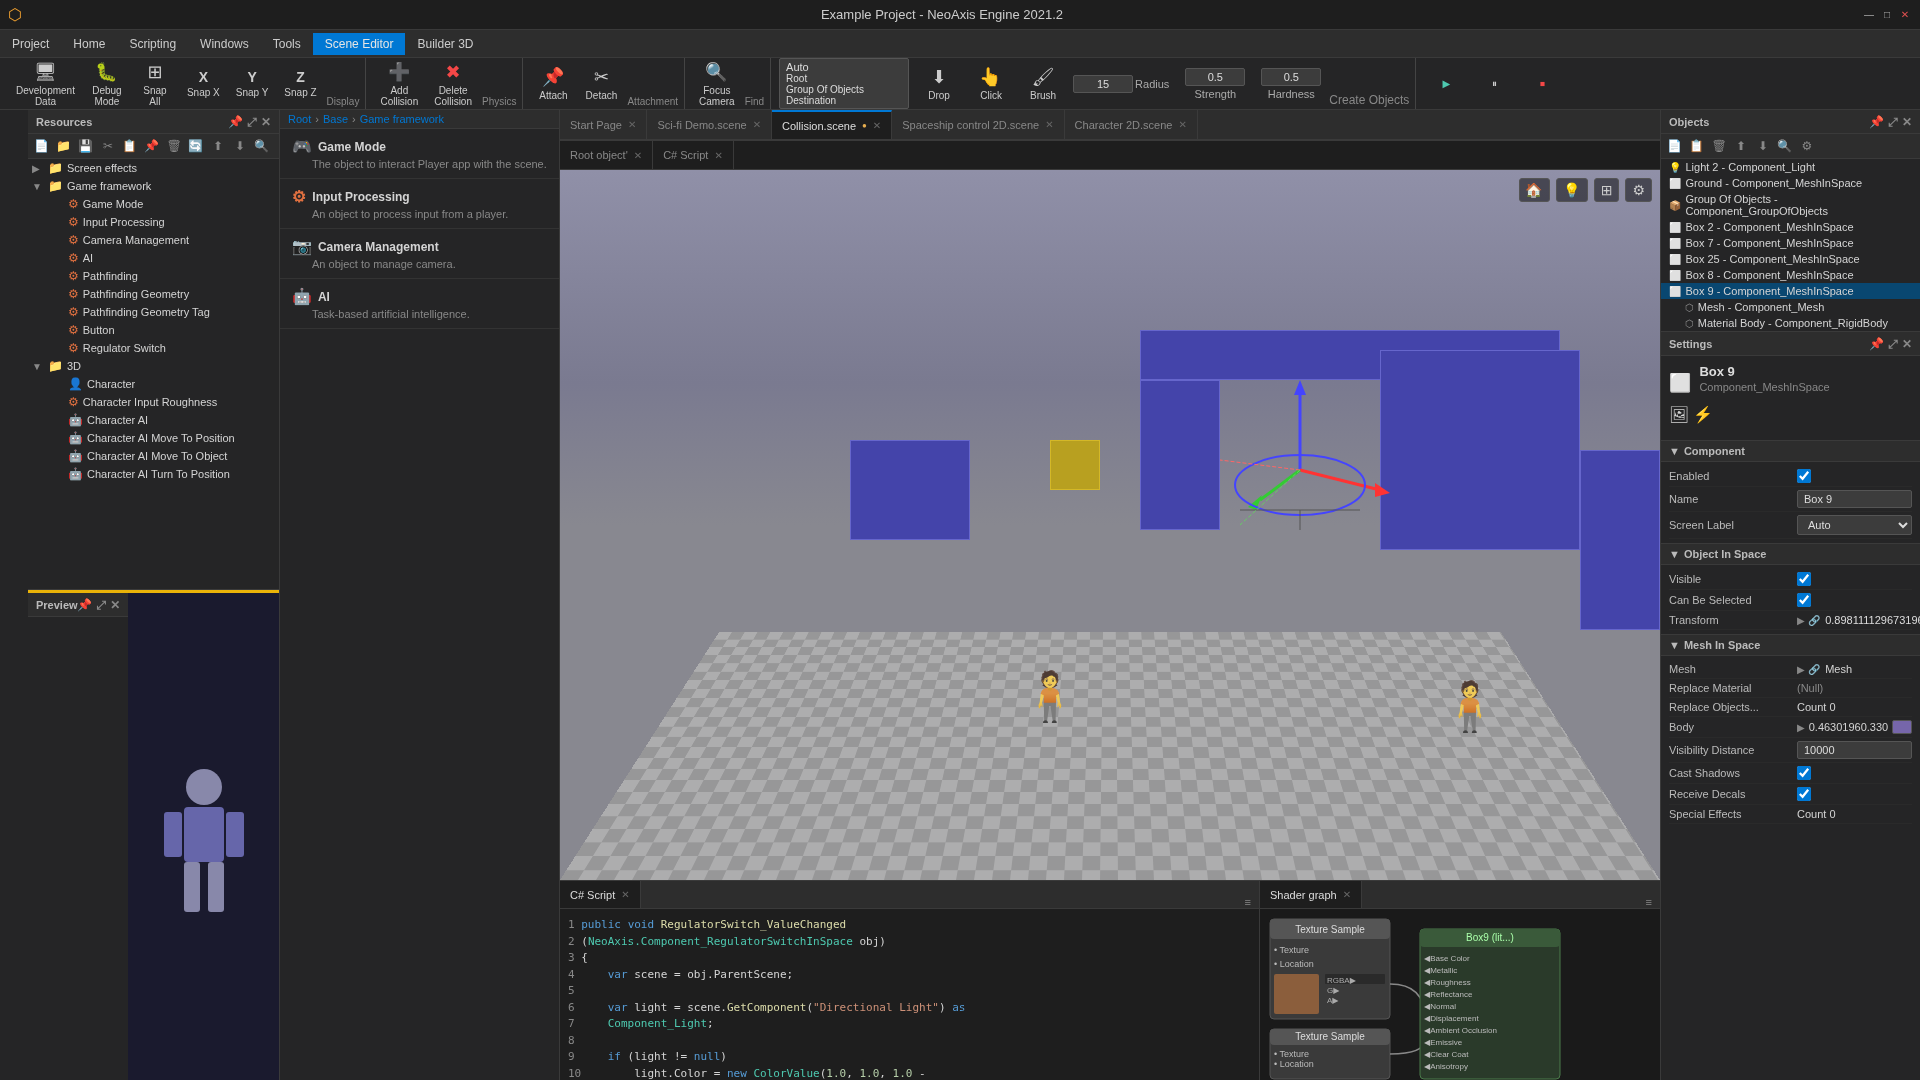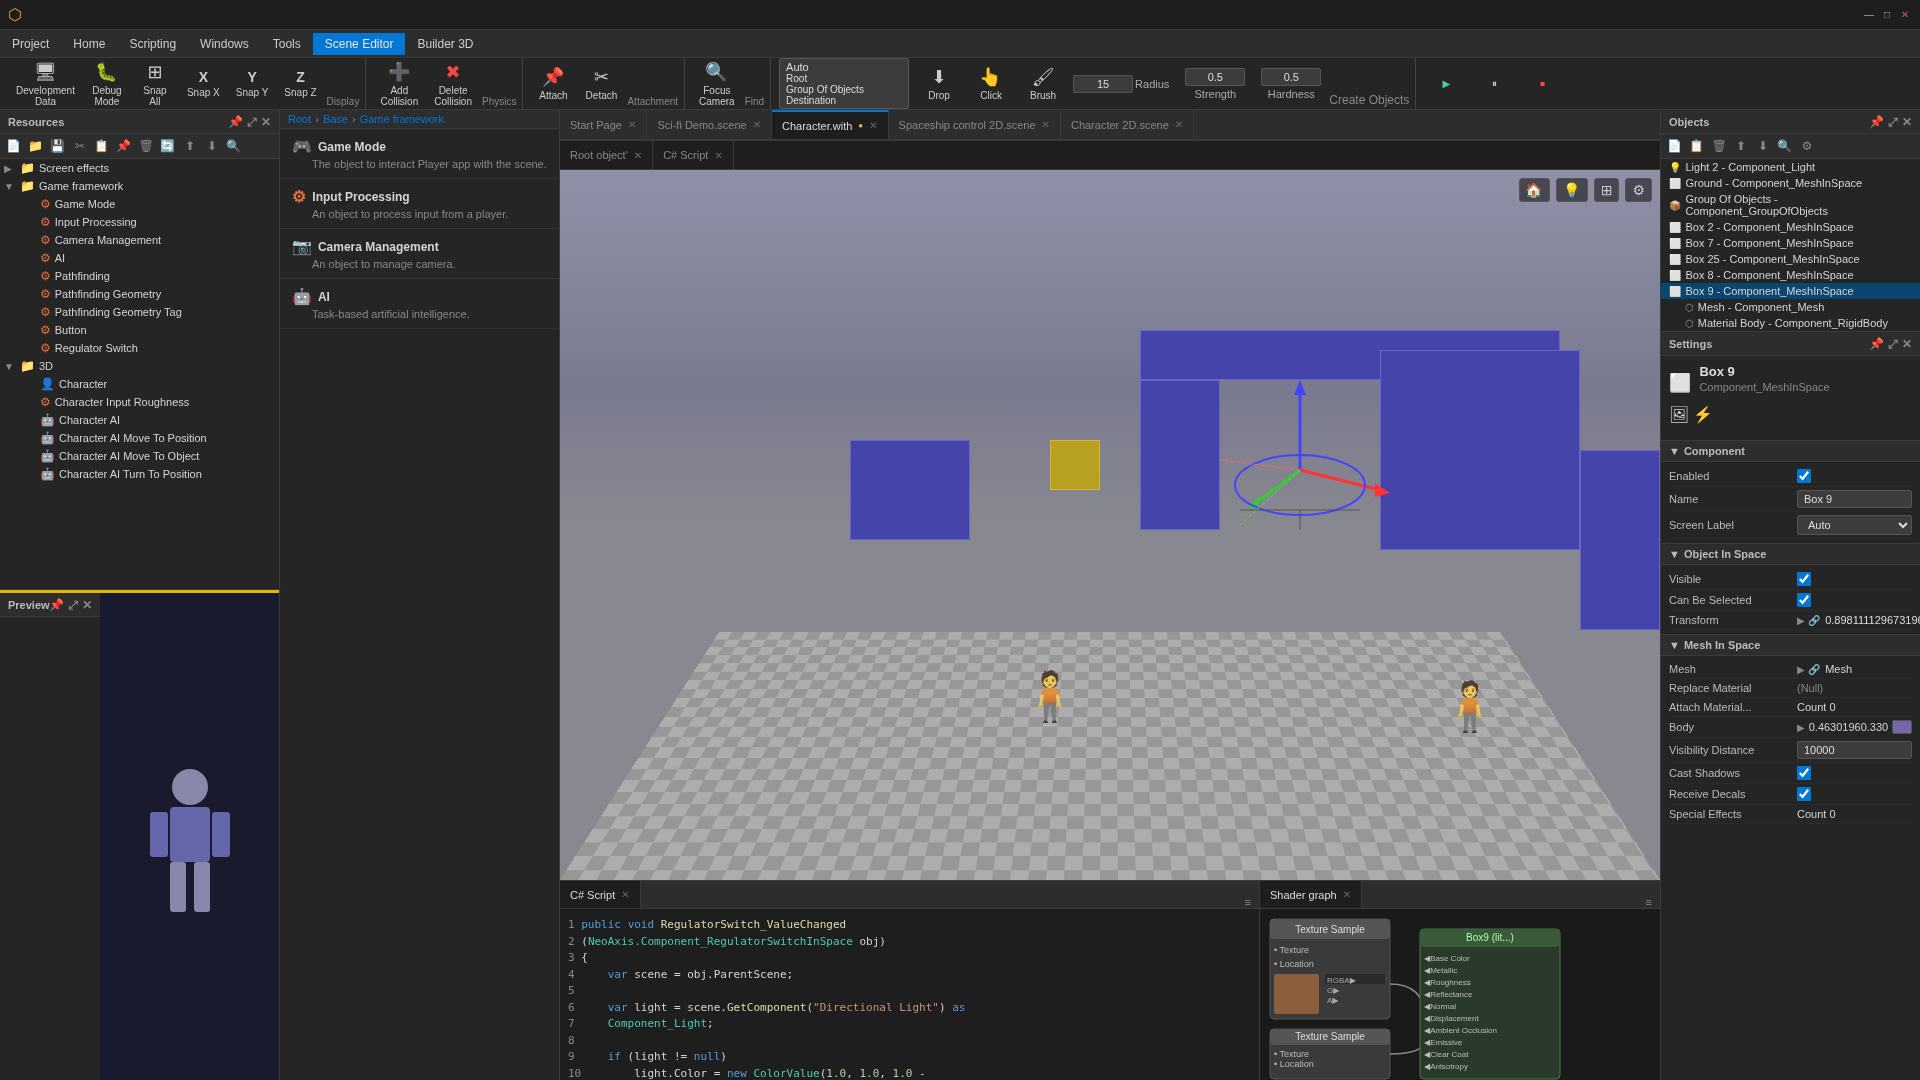--- a/index.html
+++ b/index.html
@@ -28,21 +28,21 @@
 
     
     .tb-dropdown { display: flex; flex-direction: column; justify-content: center; background: #3c3c3c; border: 1px solid #555; padding: 2px 6px; border-radius: 2px; font-size: 11px; color: #ddd; min-width: 140px; }
     .tb-number-box { background: #3c3c3c; border: 1px solid #555; padding: 2px 8px; border-radius: 2px; color: #ddd; font-size: 11px; width: 60px; text-align: center; }
     .tb-number-label { font-size: 11px; color: #aaa; }
 
     
     #main { display: flex; height: calc(1080px - 30px - 28px - 52px); }
 
     
-    #left-panel { width: 280px; display: flex; flex-direction: column; background: #252526; border-right: 1px solid #3a3a3a; }
+    #left-panel { width: 280px; display: flex; flex-direction: column; background: #252526; border-right: 1px solid #3a3a3a; padding-left: 28px; }
 
     
     #resources { flex: 0 0 480px; border-bottom: 1px solid #3a3a3a; display: flex; flex-direction: column; }
     .panel-header { background: #2d2d2d; height: 24px; display: flex; align-items: center; justify-content: space-between; padding: 0 8px; border-bottom: 1px solid #3a3a3a; font-size: 11px; color: #bbb; font-weight: bold; }
     .panel-header-icons { display: flex; gap: 4px; }
     .panel-header-icon { font-size: 12px; cursor: pointer; color: #888; }
 
     .panel-toolbar { background: #2d2d2d; display: flex; align-items: center; padding: 2px 4px; gap: 2px; border-bottom: 1px solid #3a3a3a; }
     .panel-toolbar-btn { width: 20px; height: 20px; display: flex; align-items: center; justify-content: center; cursor: pointer; color: #888; font-size: 12px; border-radius: 2px; }
 
@@ -117,20 +117,21 @@
 
     .shader-canvas { flex: 1; background: #1a1a1a; position: relative; overflow: hidden; }
   </style>
 </head>
 <body>
 
 <div id="titlebar">
   <div class="logo">
     <span style="color:#f0a030;font-size:16px;">⬡</span>
   </div>
+  <div class="title">Example Project - NeoAxis Engine 2021.2</div>
   <div class="wincontrols">
     <span>—</span>
     <span>□</span>
     <span style="color:#e05050;">✕</span>
   </div>
 </div>
 
 <div id="menubar">
   <div class="menu-item">Project</div>
   <div class="menu-item">Home</div>
@@ -440,21 +441,21 @@
     <div class="tabs-bar">
       <div class="tab">
         <span>Start Page</span>
         <span class="close-btn">✕</span>
       </div>
       <div class="tab">
         <span>Sci-fi Demo.scene</span>
         <span class="close-btn">✕</span>
       </div>
       <div class="tab active">
-        <span>Character.with</span>
+        <span>Collision.scene</span>
         <span class="modified">●</span>
         <span class="close-btn">✕</span>
       </div>
       <div class="tab">
         <span>Spaceship control 2D.scene</span>
         <span class="close-btn">✕</span>
       </div>
       <div class="tab">
         <span>Character 2D.scene</span>
         <span class="close-btn">✕</span>
@@ -758,21 +759,21 @@
               <span style="font-size:11px;">Mesh</span>
             </div>
           </div>
           <div class="settings-row">
             <span class="settings-label">Replace Material</span>
             <div class="settings-value">
               <span style="font-size:11px;color:#888;">(Null)</span>
             </div>
           </div>
           <div class="settings-row">
-            <span class="settings-label">Attach Material...</span>
+            <span class="settings-label">Replace Objects...</span>
             <div class="settings-value">
               <span style="font-size:11px;">Count 0</span>
             </div>
           </div>
           <div class="settings-row">
             <span class="settings-label">Body</span>
             <div class="settings-value">
               <span style="font-size:10px;color:#888;">▶</span>
               <span style="font-size:11px;">0.46301960.330</span>
               <div class="color-box" style="background:#7666aa;"></div>

